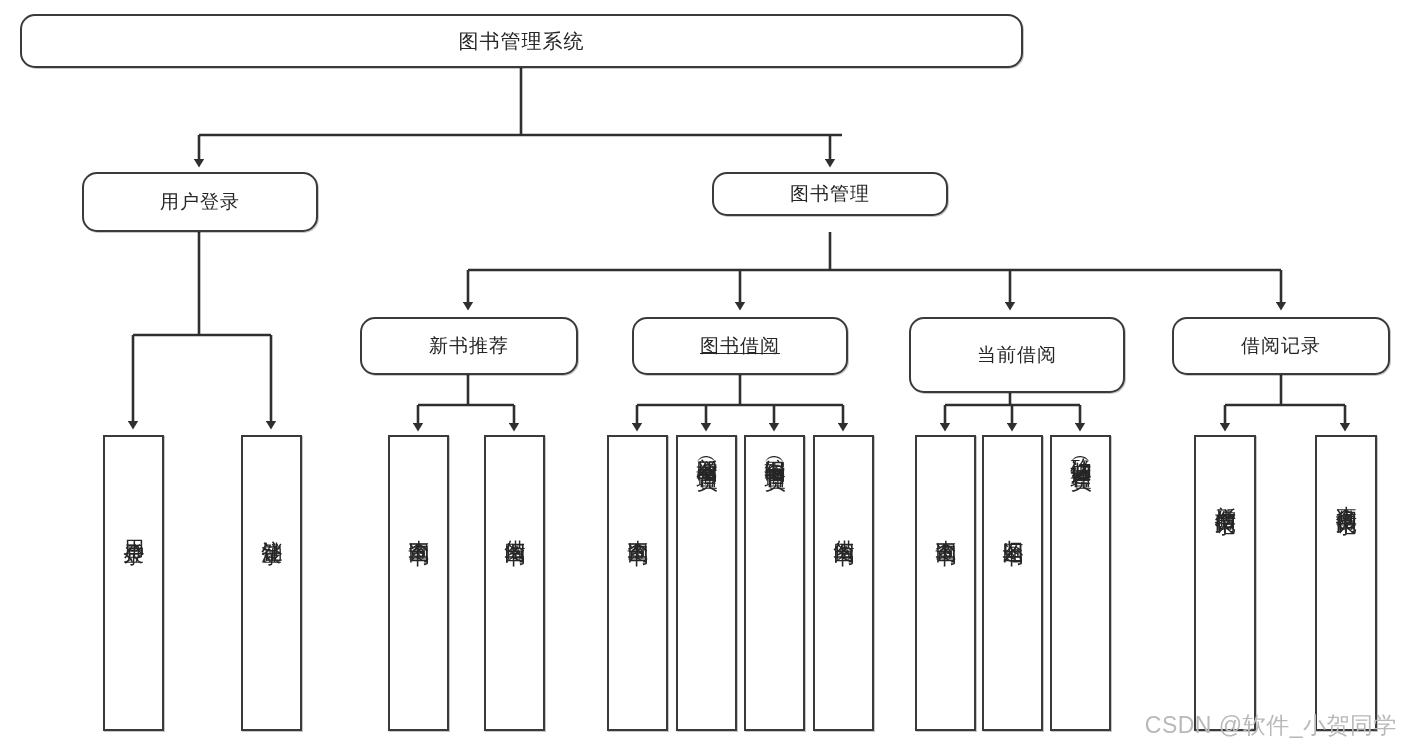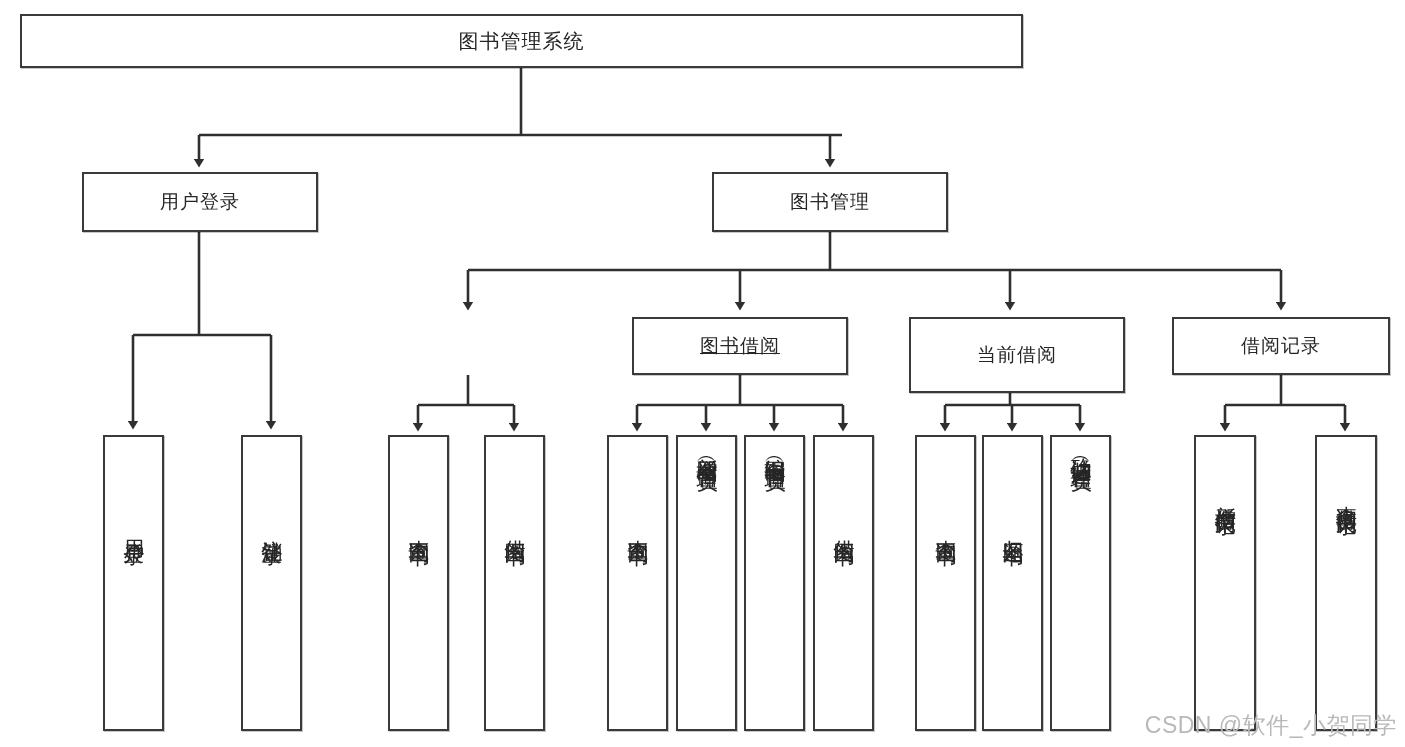--- a/index.html
+++ b/index.html
@@ -41,20 +41,21 @@
     justify-content: center;
     color: #262626;
   }
 
   
   .node.horiz {
     font-size: 19px;
     letter-spacing: 1px;
     line-height: 1.2;
     white-space: nowrap;
+    border-radius: 15px;
   }
 
   .node.root {
     font-size: 20px;
   }
 
   
   .node.vert {
     align-items: flex-start;
     justify-content: center;
@@ -141,24 +142,27 @@
   </svg>
 
   <div class="node horiz root" style="left:20px; top:14px; width:1003px; height:54px;">
     <span>图书管理系统</span>
   </div>
 
   <div class="node horiz" style="left:82px; top:172px; width:236px; height:60px;">
     <span>用户登录</span>
   </div>
 
-  <div class="node horiz" style="left:712px; top:172px; width:236px; height:60px;">
+  <div class="node horiz" style="left:712px; top:172px; width:236px; height:44px;">
     <span>图书管理</span>
   </div>
 
+  <div class="node horiz" style="left:360px; top:317px; width:218px; height:58px;">
+    <span>新书推荐</span>
+  </div>
 
   <div class="node horiz" style="left:632px; top:317px; width:216px; height:58px;text-decoration:underline;">
     <span>图书借阅</span>
   </div>
 
   <div class="node horiz" style="left:902px; top:317px; width:216px; height:76px;margin-left:7px;">
     <span>当前借阅</span>
   </div>
 
   <div class="node horiz" style="left:1172px; top:317px; width:218px; height:58px;">

